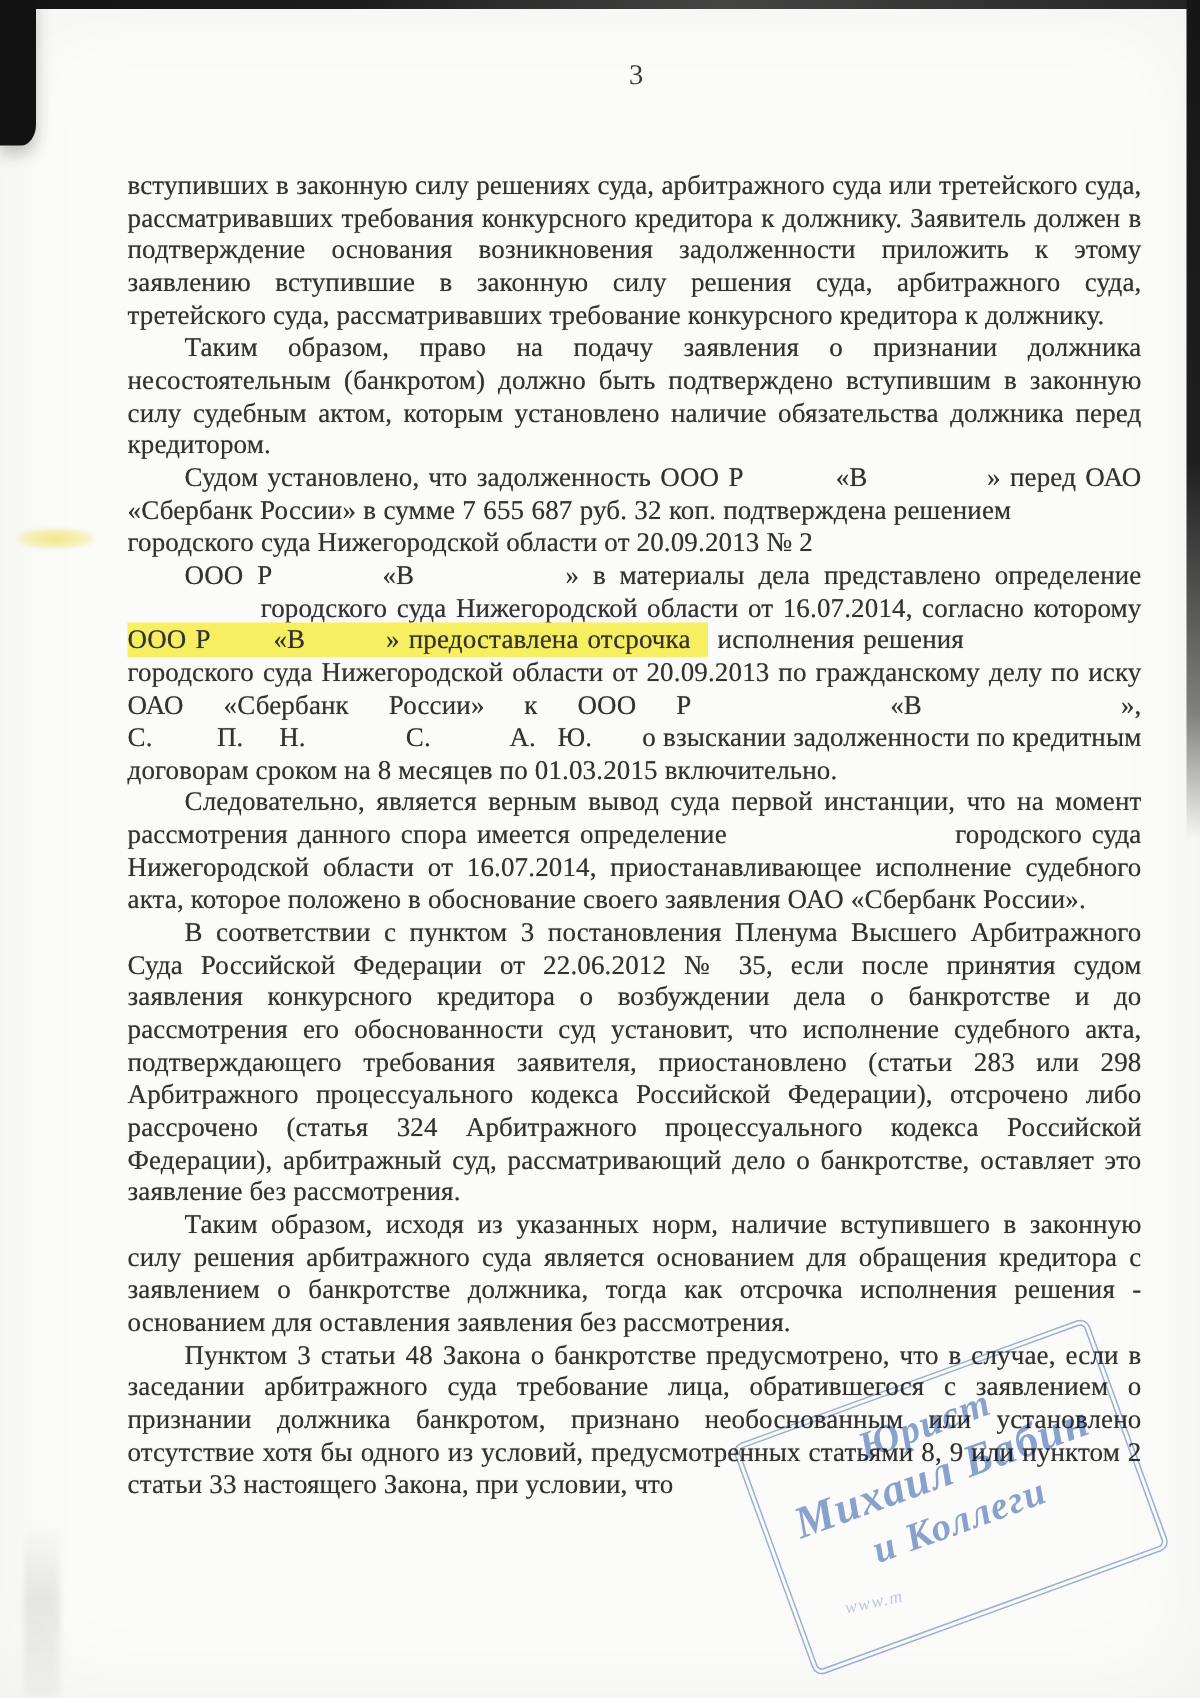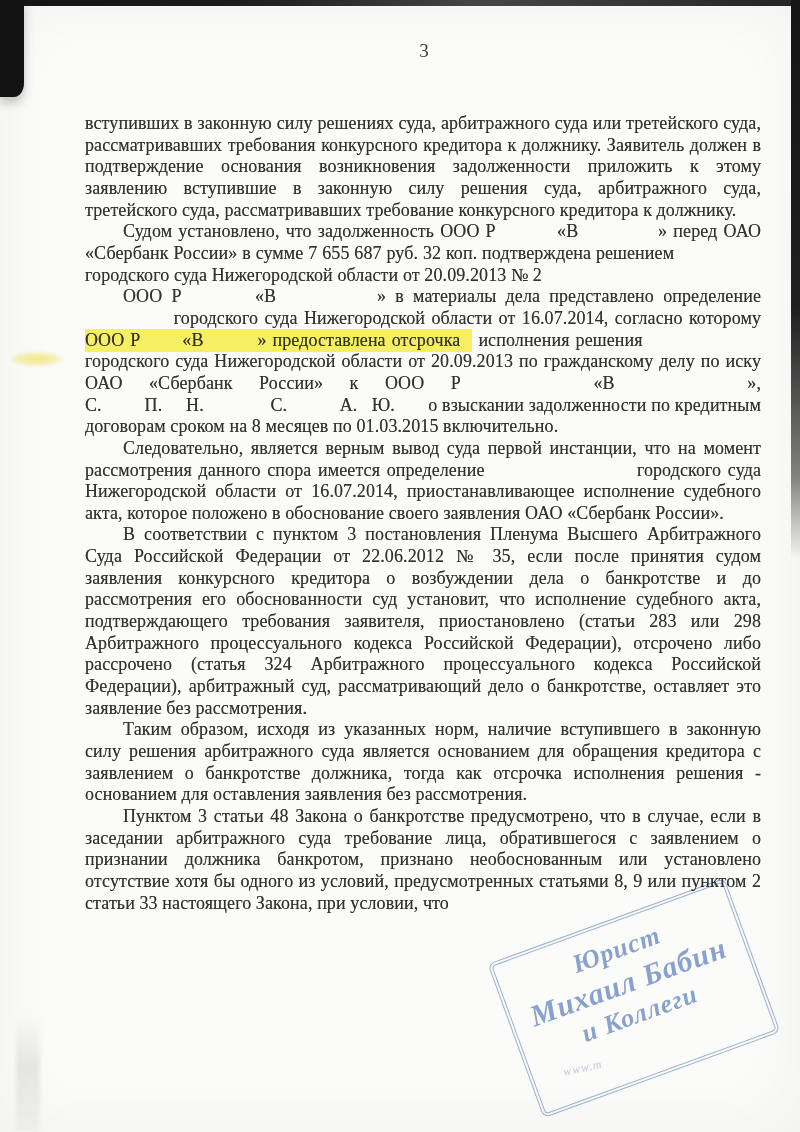--- a/index.html
+++ b/index.html
@@ -90,20 +90,21 @@
 </style>
 </head>
 <body>
 
 <div class="page">
 
   <div class="pageno">3</div>
 
   <div class="content">
     <p class="noindent">вступивших в законную силу решениях суда, арбитражного суда или третейского суда, рассматривавших требования конкурсного кредитора к должнику. Заявитель должен в подтверждение основания возникновения задолженности приложить к этому заявлению вступившие в законную силу решения суда, арбитражного суда, третейского суда, рассматривавших требование конкурсного кредитора к должнику.</p>
+    <p>Таким образом, право на подачу заявления о признании должника несостоятельным (банкротом) должно быть подтверждено вступившим в законную силу судебным актом, которым установлено наличие обязательства должника перед кредитором.</p>
     <p>Судом установлено, что задолженность ООО Р&nbsp;&nbsp;&nbsp;&nbsp;&nbsp;&nbsp;&nbsp;&nbsp;&nbsp;&nbsp;«В&nbsp;&nbsp;&nbsp;&nbsp;&nbsp;&nbsp;&nbsp;&nbsp;&nbsp;&nbsp;&nbsp;&nbsp;&nbsp;» перед ОАО «Сбербанк России» в сумме 7 655 687 руб. 32 коп. подтверждена решением&nbsp;&nbsp;&nbsp;&nbsp;&nbsp;&nbsp;&nbsp;&nbsp;&nbsp;&nbsp;&nbsp;&nbsp;&nbsp;&nbsp;&nbsp;&nbsp;&nbsp;&nbsp; городского суда Нижегородской области от 20.09.2013 № 2</p>
     <p><span>ООО Р&nbsp;&nbsp;&nbsp;&nbsp;&nbsp;&nbsp;&nbsp;&nbsp;«В&nbsp;&nbsp;&nbsp;&nbsp;&nbsp;&nbsp;&nbsp;&nbsp;&nbsp;&nbsp;&nbsp;» в материалы дела представлено определение &nbsp;&nbsp;&nbsp;&nbsp;&nbsp;&nbsp;&nbsp;&nbsp;&nbsp;&nbsp;&nbsp;&nbsp;&nbsp;&nbsp;городского суда Нижегородской области от 16.07.2014, согласно которому </span><span class="hl">ООО Р&nbsp;&nbsp;&nbsp;&nbsp;&nbsp;&nbsp;&nbsp;«В&nbsp;&nbsp;&nbsp;&nbsp;&nbsp;&nbsp;&nbsp;&nbsp;&nbsp;» предоставлена отсрочка</span><span> исполнения решения&nbsp;&nbsp;&nbsp;&nbsp;&nbsp;&nbsp;&nbsp;&nbsp;&nbsp;&nbsp;&nbsp;&nbsp;&nbsp;&nbsp;&nbsp;&nbsp;&nbsp;&nbsp;&nbsp;&nbsp; городского суда Нижегородской области от 20.09.2013 по гражданскому делу по иску ОАО «Сбербанк России» к ООО Р&nbsp;&nbsp;&nbsp;&nbsp;&nbsp;«В&nbsp;&nbsp;&nbsp;&nbsp;&nbsp;», С.&nbsp;&nbsp;&nbsp;&nbsp;&nbsp;&nbsp;&nbsp;&nbsp;&nbsp;П.&nbsp;&nbsp;&nbsp;&nbsp;&nbsp;Н.&nbsp;&nbsp;&nbsp;&nbsp;&nbsp;&nbsp;&nbsp;&nbsp;&nbsp;&nbsp;&nbsp;&nbsp;&nbsp;&nbsp;С.&nbsp;&nbsp;&nbsp;&nbsp;&nbsp;&nbsp;&nbsp;&nbsp;&nbsp;&nbsp;&nbsp;А.&nbsp;&nbsp;&nbsp;Ю.&nbsp;&nbsp;&nbsp;&nbsp;&nbsp;&nbsp;&nbsp;о взыскании задолженности по кредитным договорам сроком на 8 месяцев по 01.03.2015 включительно.</span></p>
     <p>Следовательно, является верным вывод суда первой инстанции, что на момент рассмотрения данного спора имеется определение&nbsp;&nbsp;&nbsp;&nbsp;&nbsp;&nbsp;&nbsp;&nbsp;&nbsp;&nbsp;&nbsp;&nbsp;&nbsp;&nbsp;&nbsp;&nbsp;&nbsp;&nbsp;&nbsp;&nbsp;&nbsp;&nbsp; городского суда Нижегородской области от 16.07.2014, приостанавливающее исполнение судебного акта, которое положено в обоснование своего заявления ОАО «Сбербанк России».</p>
     <p>В соответствии с пунктом 3 постановления Пленума Высшего Арбитражного Суда Российской Федерации от 22.06.2012 № 35, если после принятия судом заявления конкурсного кредитора о возбуждении дела о банкротстве и до рассмотрения его обоснованности суд установит, что исполнение судебного акта, подтверждающего требования заявителя, приостановлено (статьи 283 или 298 Арбитражного процессуального кодекса Российской Федерации), отсрочено либо рассрочено (статья 324 Арбитражного процессуального кодекса Российской Федерации), арбитражный суд, рассматривающий дело о банкротстве, оставляет это заявление без рассмотрения.</p>
     <p>Таким образом, исходя из указанных норм, наличие вступившего в законную силу решения арбитражного суда является основанием для обращения кредитора с заявлением о банкротстве должника, тогда как отсрочка исполнения решения - основанием для оставления заявления без рассмотрения.</p>
     <p>Пунктом 3 статьи 48 Закона о банкротстве предусмотрено, что в случае, если в заседании арбитражного суда требование лица, обратившегося с заявлением о признании должника банкротом, признано необоснованным или установлено отсутствие хотя бы одного из условий, предусмотренных статьями 8, 9 или пунктом 2 статьи 33 настоящего Закона, при условии, что</p>
   </div>
 
   <div class="stamp">
     <div class="stamp-border"></div>

